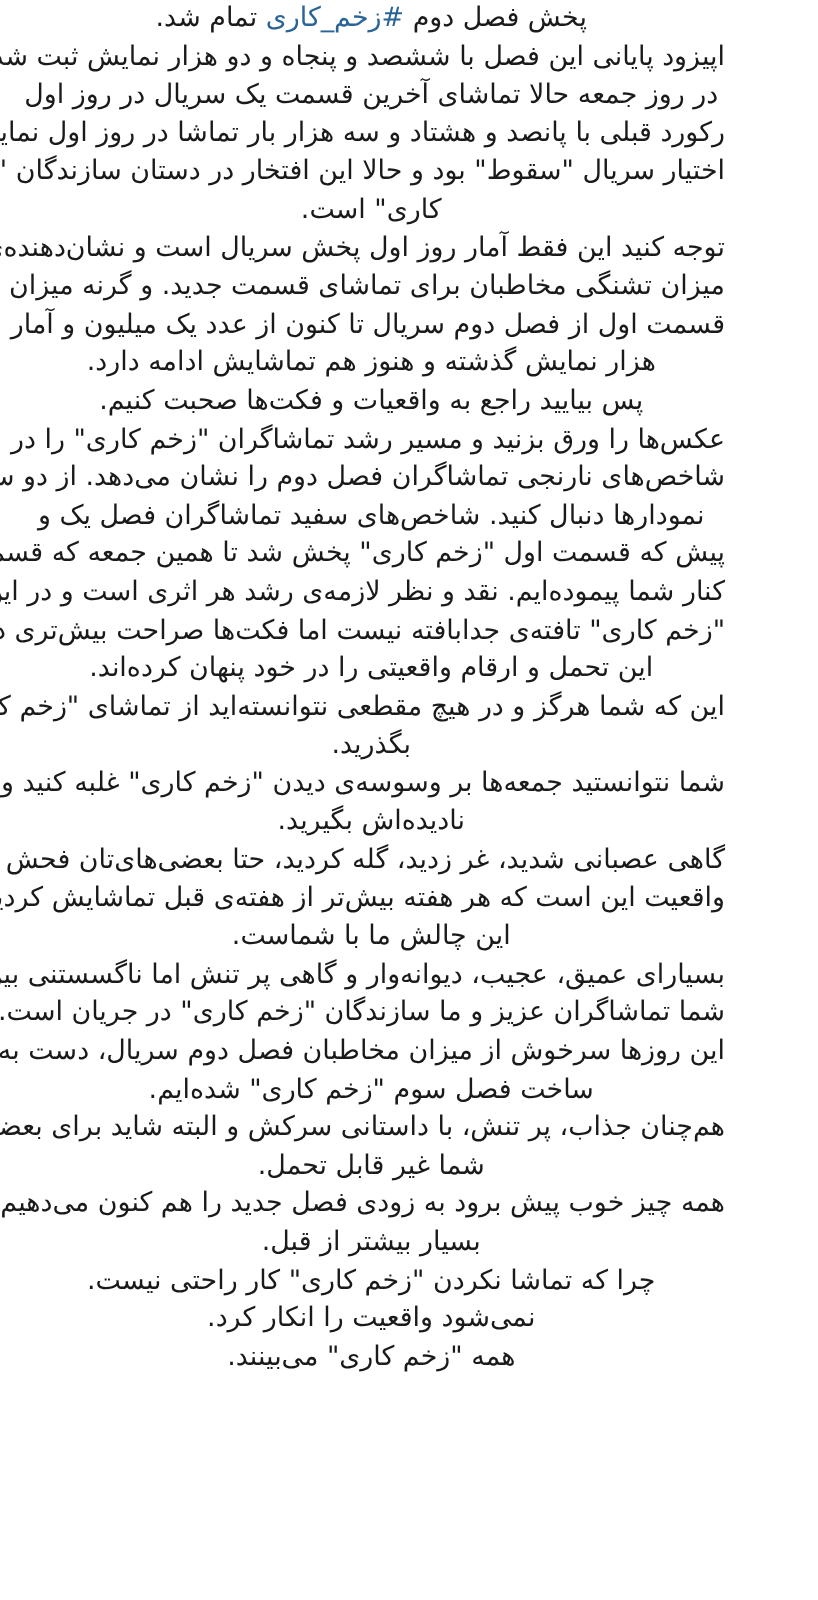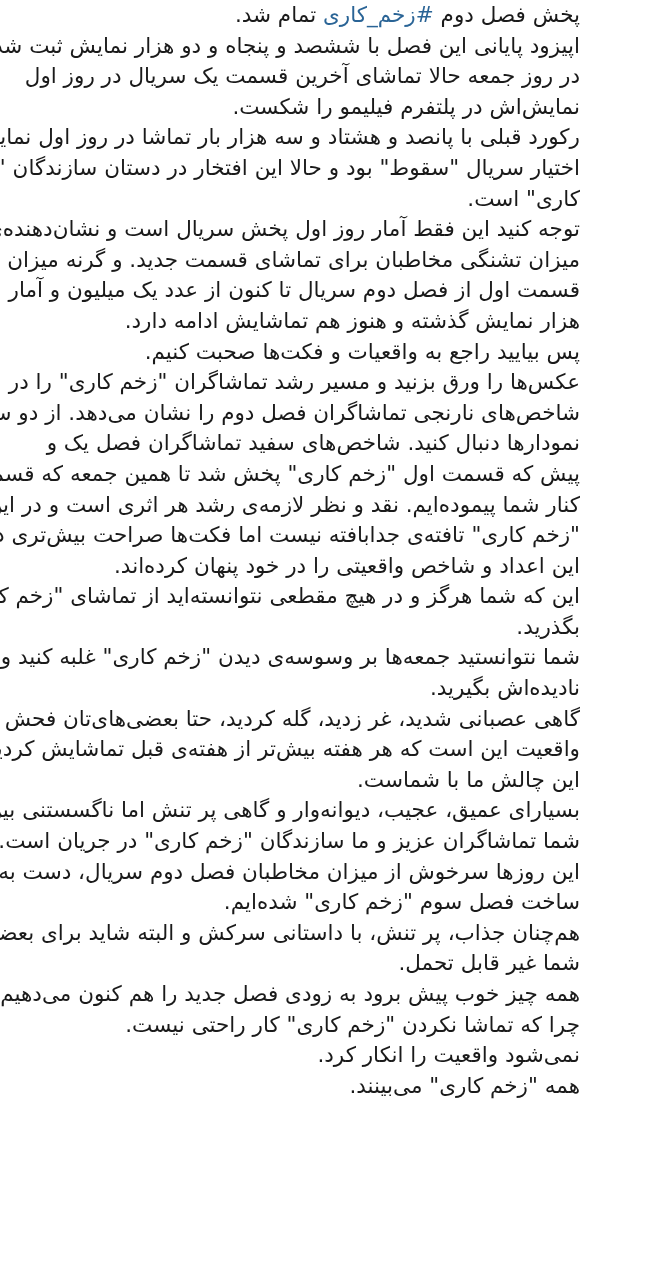--- a/index.html
+++ b/index.html
@@ -7,21 +7,21 @@
     padding: 0;
     background: #ffffff;
   }
   body {
     width: 654px;
     height: 1280px;
     overflow: hidden;
   }
   .post {
     direction: rtl;
-    text-align: right;
+    text-align: center;
     font-family: "DejaVu Sans", sans-serif;
     font-size: 21.5px;
     line-height: 30.6px;
     color: #1a1a1a;
     padding: 0 22px 0 14px;
     box-sizing: border-box;
     width: 602px;
   }
   .line {
     display: block;
@@ -32,46 +32,46 @@
     cursor: pointer;
   }
 </style>
 </head>
 <body>
 
 <div class="post">
   <span class="line"><span>پخش فصل دوم </span><span class="hashtag">#زخم_کاری</span><span> تمام شد.</span></span>
   <span class="line">اپیزود پایانی این فصل با ششصد و پنجاه و دو هزار نمایش ثبت شده</span>
   <span class="line">در روز جمعه حالا تماشای آخرین قسمت یک سریال در روز اول</span>
-  <span class="line">نمایش‌اش در پلتفرم فیلیمو را شکست.</span>
   <span class="line">رکورد قبلی با پانصد و هشتاد و سه هزار بار تماشا در روز اول نمایش در</span>
   <span class="line">اختیار سریال "سقوط" بود و حالا این افتخار در دستان سازندگان "زخم</span>
   <span class="line">کاری" است.</span>
   <span class="line">توجه کنید این فقط آمار روز اول پخش سریال است و نشان‌دهنده‌ی</span>
   <span class="line">میزان تشنگی مخاطبان برای تماشای قسمت جدید. و گرنه میزان تماشای</span>
   <span class="line">قسمت اول از فصل دوم سریال تا کنون از عدد یک میلیون و آمار</span>
   <span class="line">هزار نمایش گذشته و هنوز هم تماشایش ادامه دارد.</span>
   <span class="line">پس بیایید راجع به واقعیات و فکت‌ها صحبت کنیم.</span>
   <span class="line">عکس‌ها را ورق بزنید و مسیر رشد تماشاگران "زخم کاری" را در</span>
   <span class="line">شاخص‌های نارنجی تماشاگران فصل دوم را نشان می‌دهد. از دو سال</span>
   <span class="line">نمودارها دنبال کنید. شاخص‌های سفید تماشاگران فصل یک و</span>
   <span class="line">پیش که قسمت اول "زخم کاری" پخش شد تا همین جمعه که قسمت</span>
   <span class="line">کنار شما پیموده‌ایم. نقد و نظر لازمه‌ی رشد هر اثری است و در این مورد</span>
   <span class="line">"زخم کاری" تافته‌ی جدابافته نیست اما فکت‌ها صراحت بیش‌تری دارند.</span>
-  <span class="line">این اعداد و شاخص واقعیتی را در خود پنهان کرده‌اند.</span>
+  <span class="line">این تحمل و ارقام واقعیتی را در خود پنهان کرده‌اند.</span>
   <span class="line">این که شما هرگز و در هیچ مقطعی نتوانسته‌اید از تماشای "زخم کاری"</span>
   <span class="line">بگذرید.</span>
   <span class="line">شما نتوانستید جمعه‌ها بر وسوسه‌ی دیدن "زخم کاری" غلبه کنید و</span>
   <span class="line">نادیده‌اش بگیرید.</span>
   <span class="line">گاهی عصبانی شدید، غر زدید، گله کردید، حتا بعضی‌های‌تان فحش</span>
   <span class="line">واقعیت این است که هر هفته بیش‌تر از هفته‌ی قبل تماشایش کردید.</span>
   <span class="line"> این چالش ما با شماست.</span>
   <span class="line">بسیار‌ای عمیق، عجیب، دیوانه‌وار و گاهی پر تنش اما ناگسستنی بین</span>
   <span class="line">شما تماشاگران عزیز و ما سازندگان "زخم کاری" در جریان است.</span>
   <span class="line">این روزها سرخوش از میزان مخاطبان فصل دوم سریال، دست به کار</span>
   <span class="line">ساخت فصل سوم "زخم کاری" شده‌ایم.</span>
   <span class="line">هم‌چنان جذاب، پر تنش، با داستانی سرکش و البته شاید برای بعضی از</span>
   <span class="line">شما غیر قابل تحمل.</span>
   <span class="line">همه چیز خوب پیش برود به زودی فصل جدید را هم کنون می‌دهیم و</span>
+  <span class="line">بسیار بیشتر از قبل.</span>
   <span class="line">چرا که تماشا نکردن "زخم کاری" کار راحتی نیست.</span>
   <span class="line">نمی‌شود واقعیت را انکار کرد.</span>
   <span class="line">همه "زخم کاری" می‌بینند.</span>
 </div>
 
 </body></html>

